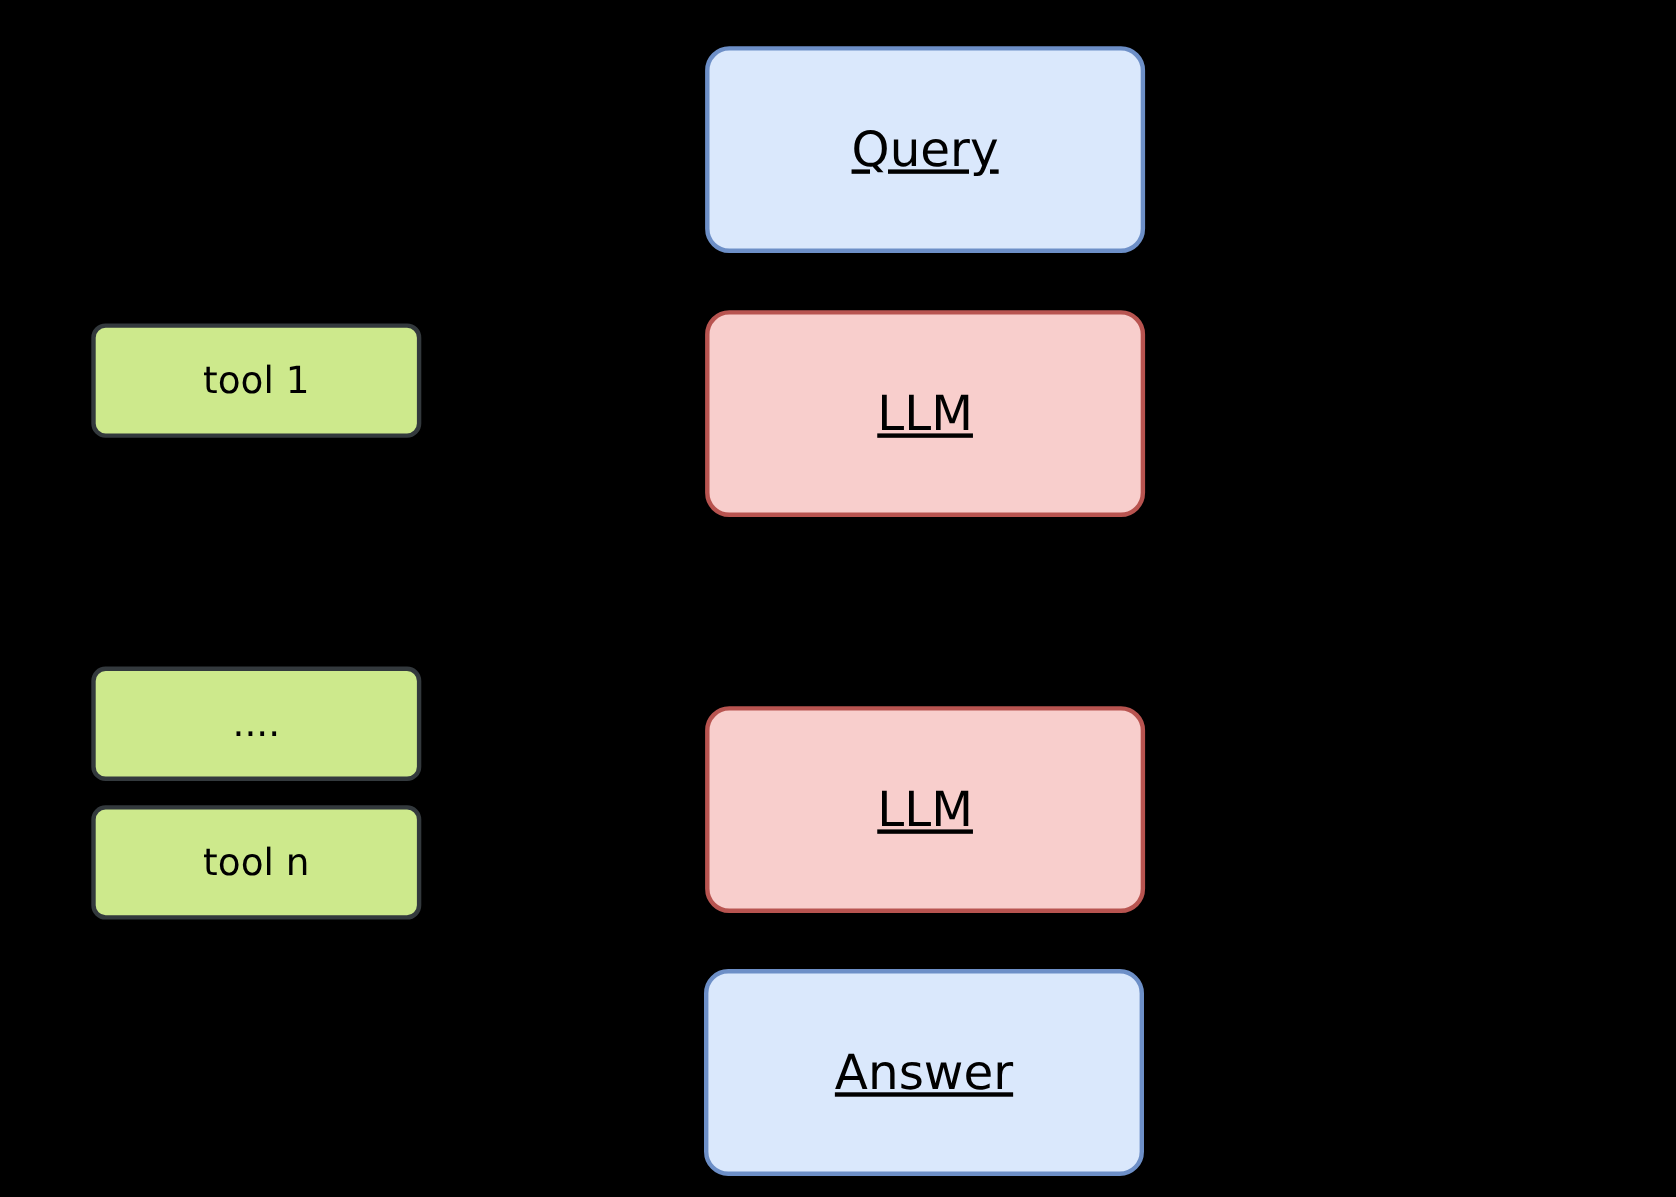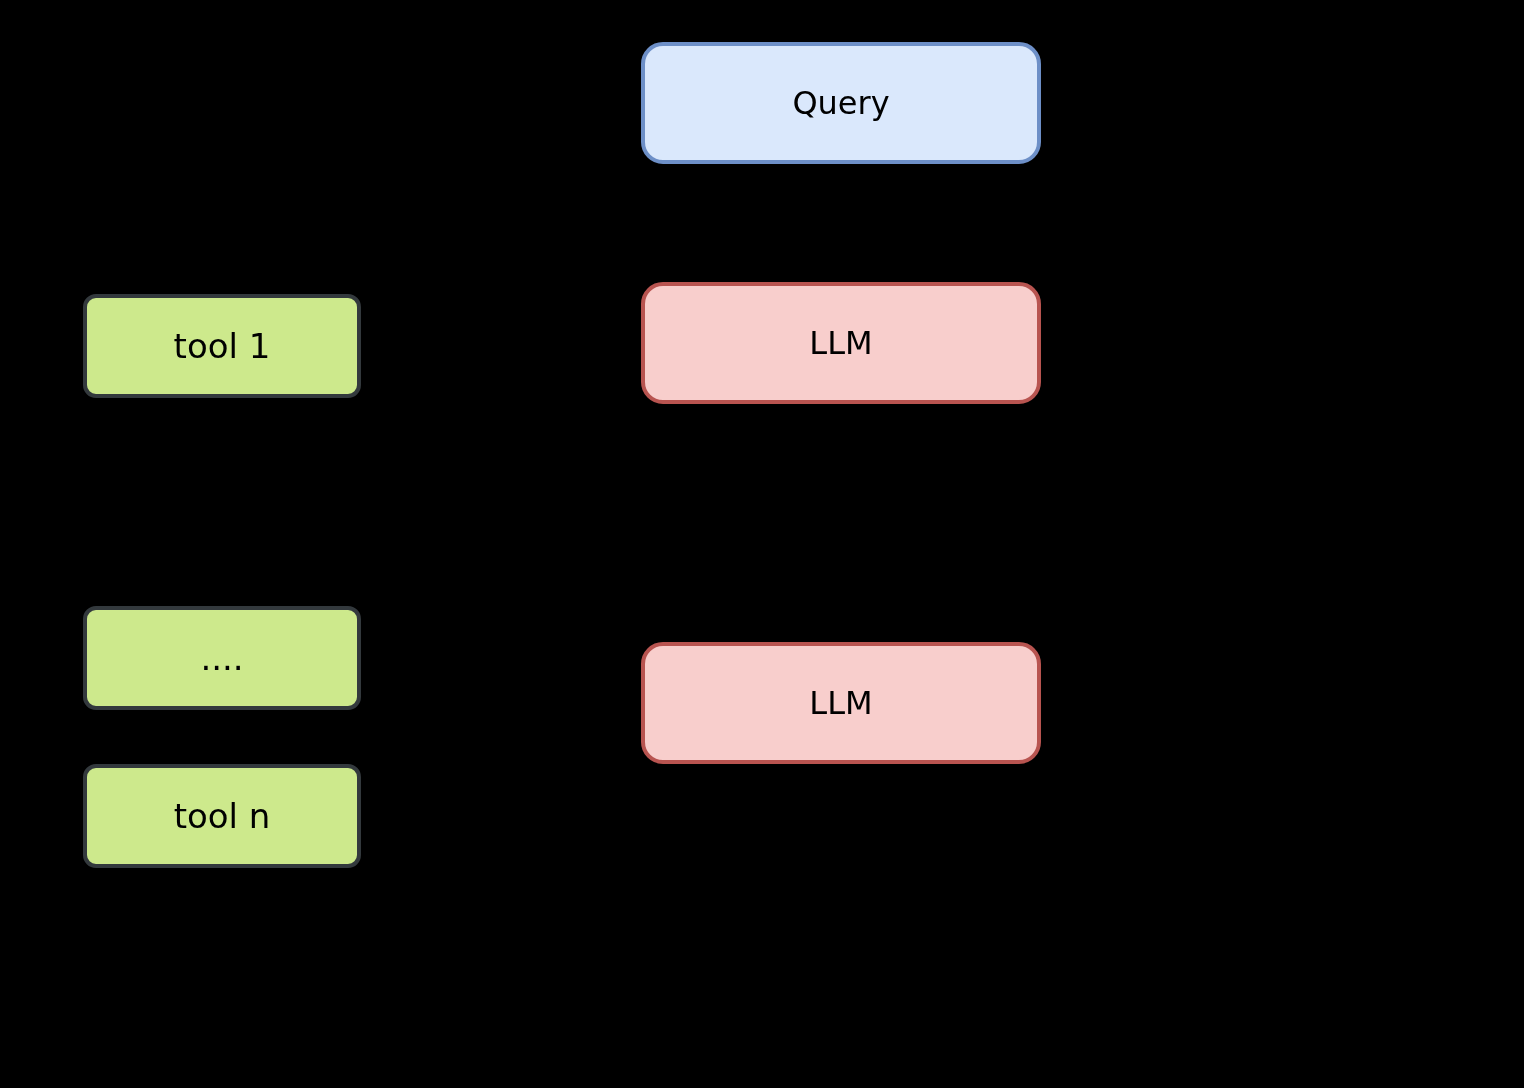--- a/index.html
+++ b/index.html
@@ -20,53 +20,54 @@
     display: flex;
     align-items: center;
     justify-content: center;
     box-sizing: border-box;
     color: var(--text, #000000);
     text-align: center;
   }
   
   .flow {
     width: 400px;
-    height: 122px;
+    height: 188px;
     border-radius: 22px;
     border: 4px solid;
-    font-size: 32px;
+    font-size: 44px;
     left: 641px;
+    text-decoration: underline;
   }
   .flow.io {
     background: var(--io-fill, #dae8fc);
     border-color: var(--io-border, #6d8fc7);
   }
   .flow.llm {
     background: var(--llm-fill, #f8cecc);
     border-color: var(--llm-border, #b85450);
   }
   .box-query  { top: 42px; }
   .box-llm-top { top: 282px; }
   .box-llm-bottom { top: 642px; }
   .box-answer { top: 881px; left: 640px; }
 
   
   .tool {
     left: 83px;
-    width: 278px;
+    width: 300px;
     height: 104px;
     background: var(--tool-fill, #cde98c);
     border: 4px solid var(--tool-border, #33393d);
     border-radius: 13px;
     font-size: 34px;
   }
   .box-tool-1 { top: 294px; }
   .box-tool-2 { top: 451px; }
   .box-tool-dots { top: 606px; }
-  .box-tool-n { top: 764px; }
+  .box-tool-n { top: 732px; }
 
   .label {
     pointer-events: none;
     white-space: nowrap;
   }
 </style>
 </head>
 <body>
 
 <div class="canvas">
@@ -76,20 +77,23 @@
   </div>
 
   <div class="box flow llm box-llm-top">
     <span class="label">LLM</span>
   </div>
 
   <div class="box flow llm box-llm-bottom">
     <span class="label">LLM</span>
   </div>
 
+  <div class="box flow io box-answer">
+    <span class="label">Answer</span>
+  </div>
 
   <div class="box tool box-tool-1">
     <span class="label">tool 1</span>
   </div>
 
 
   <div class="box tool box-tool-dots">
     <span class="label">....</span>
   </div>
 

